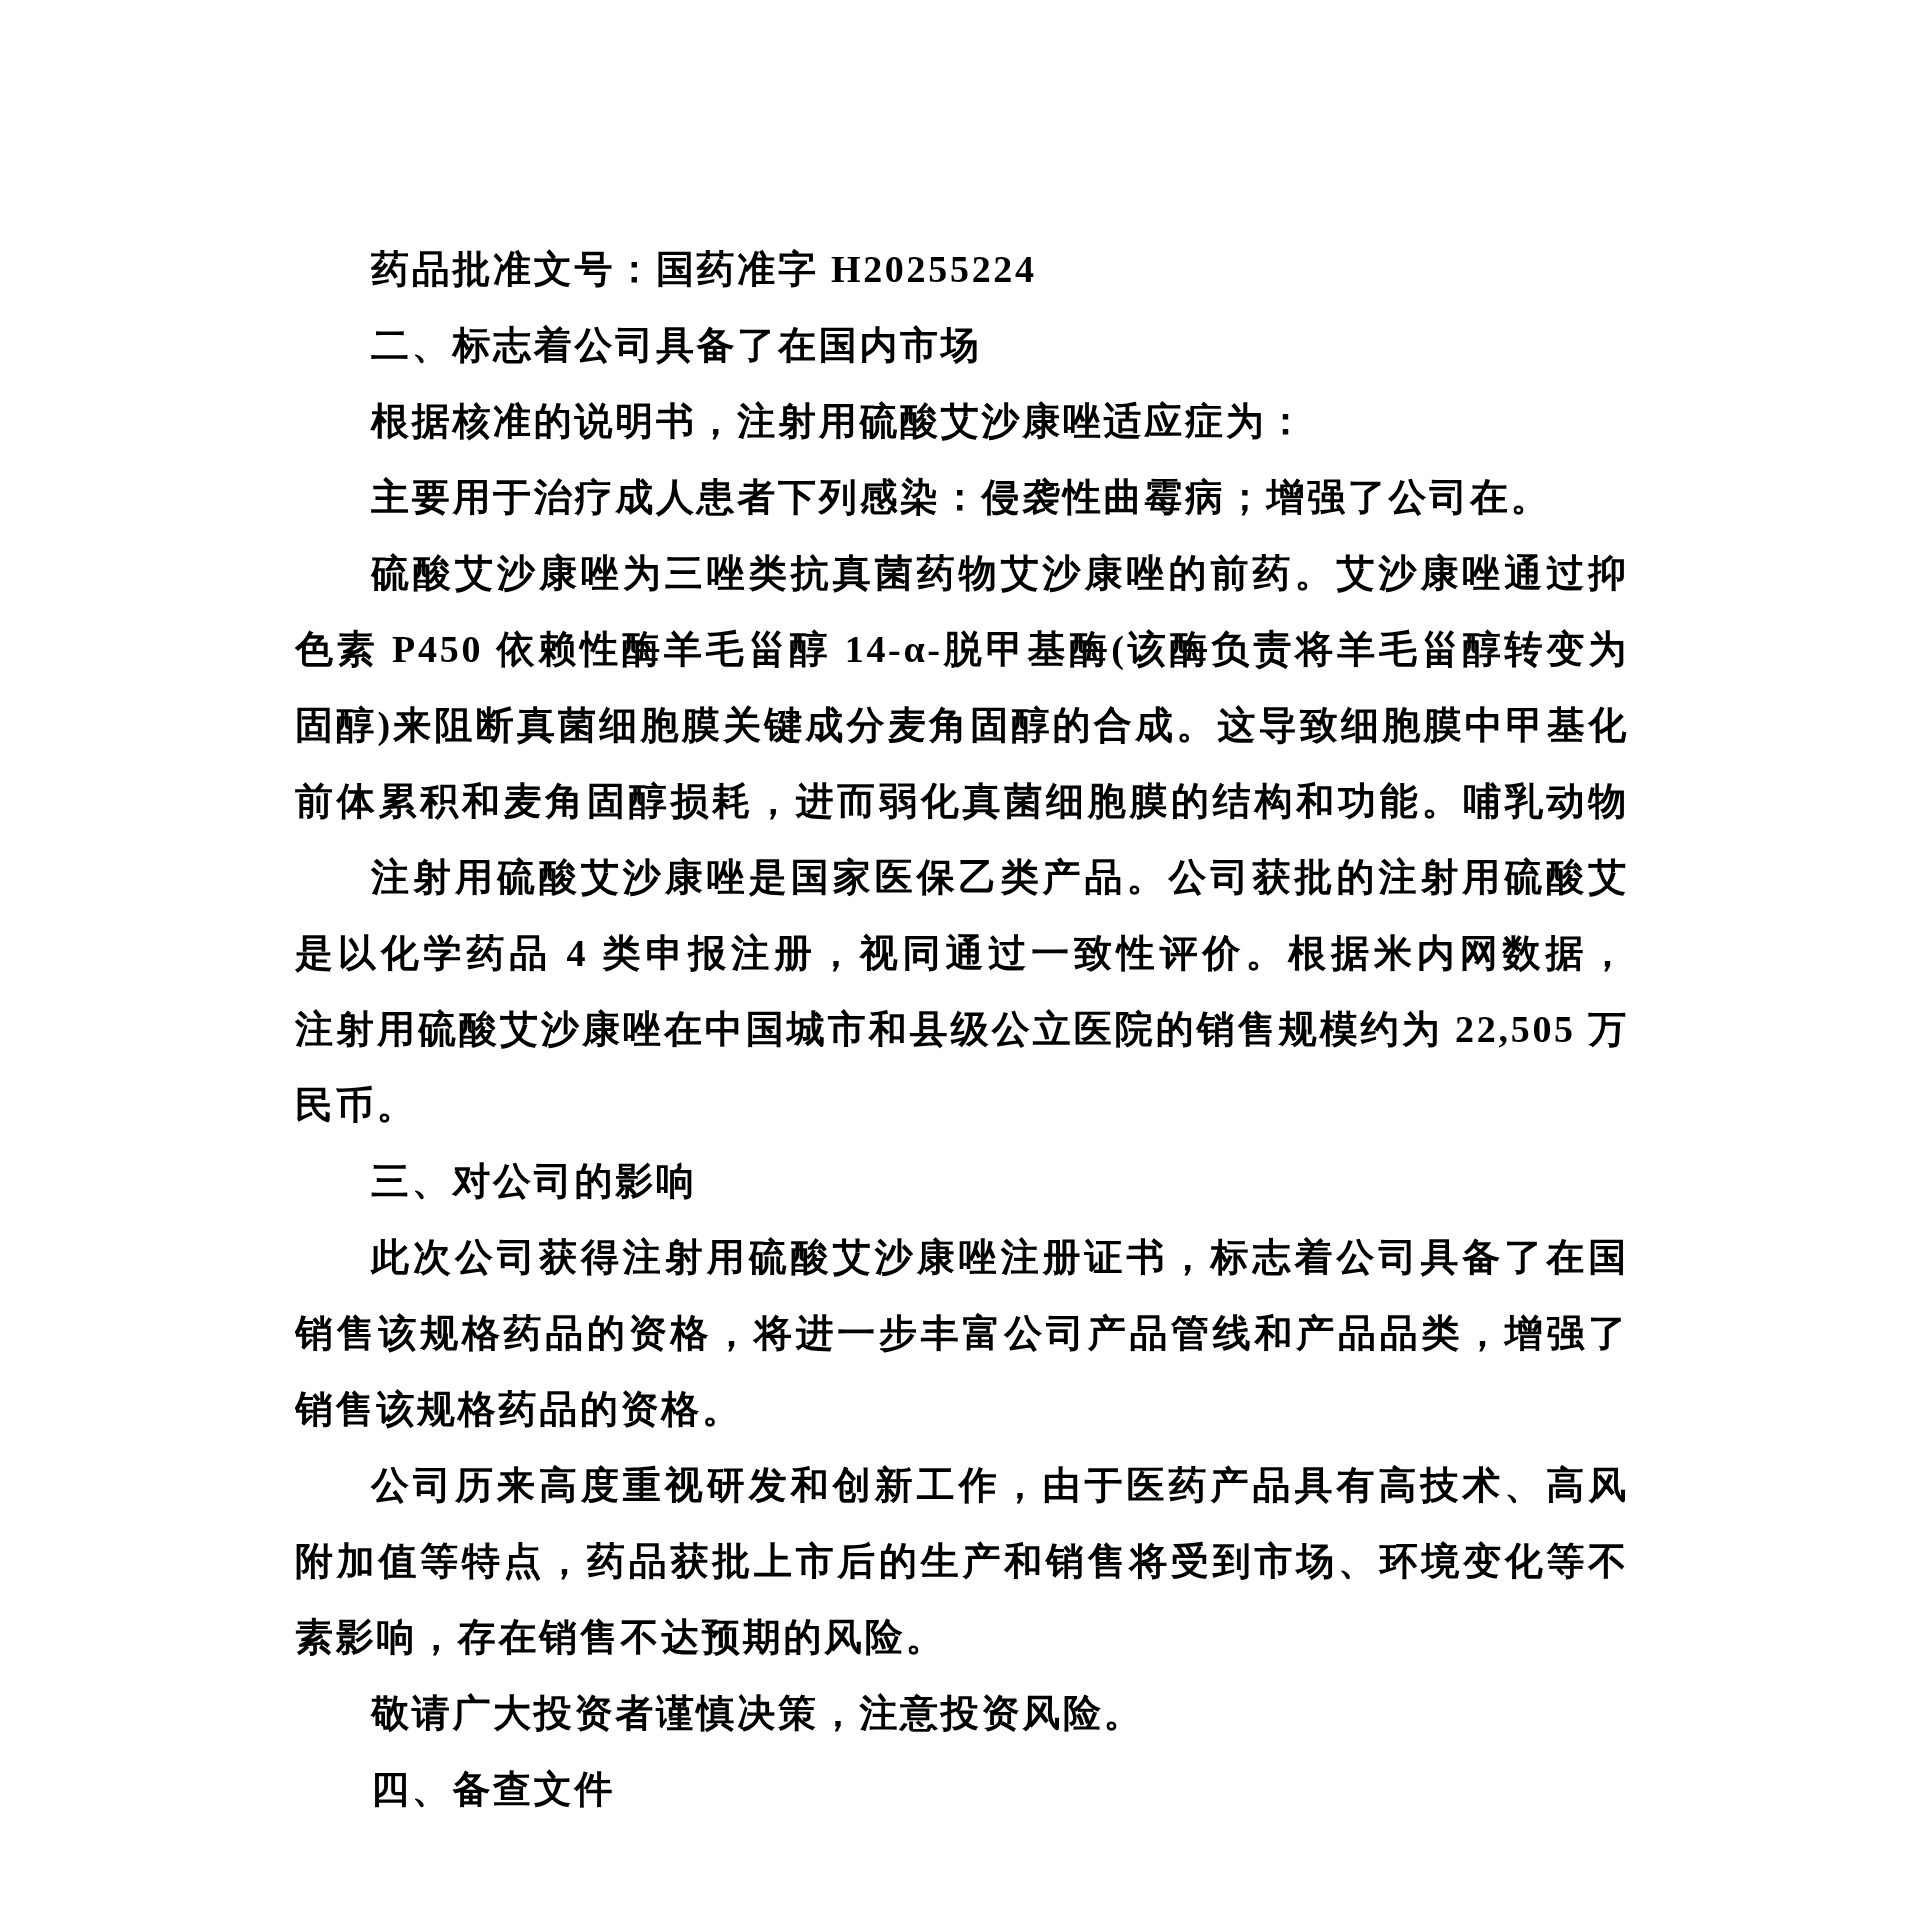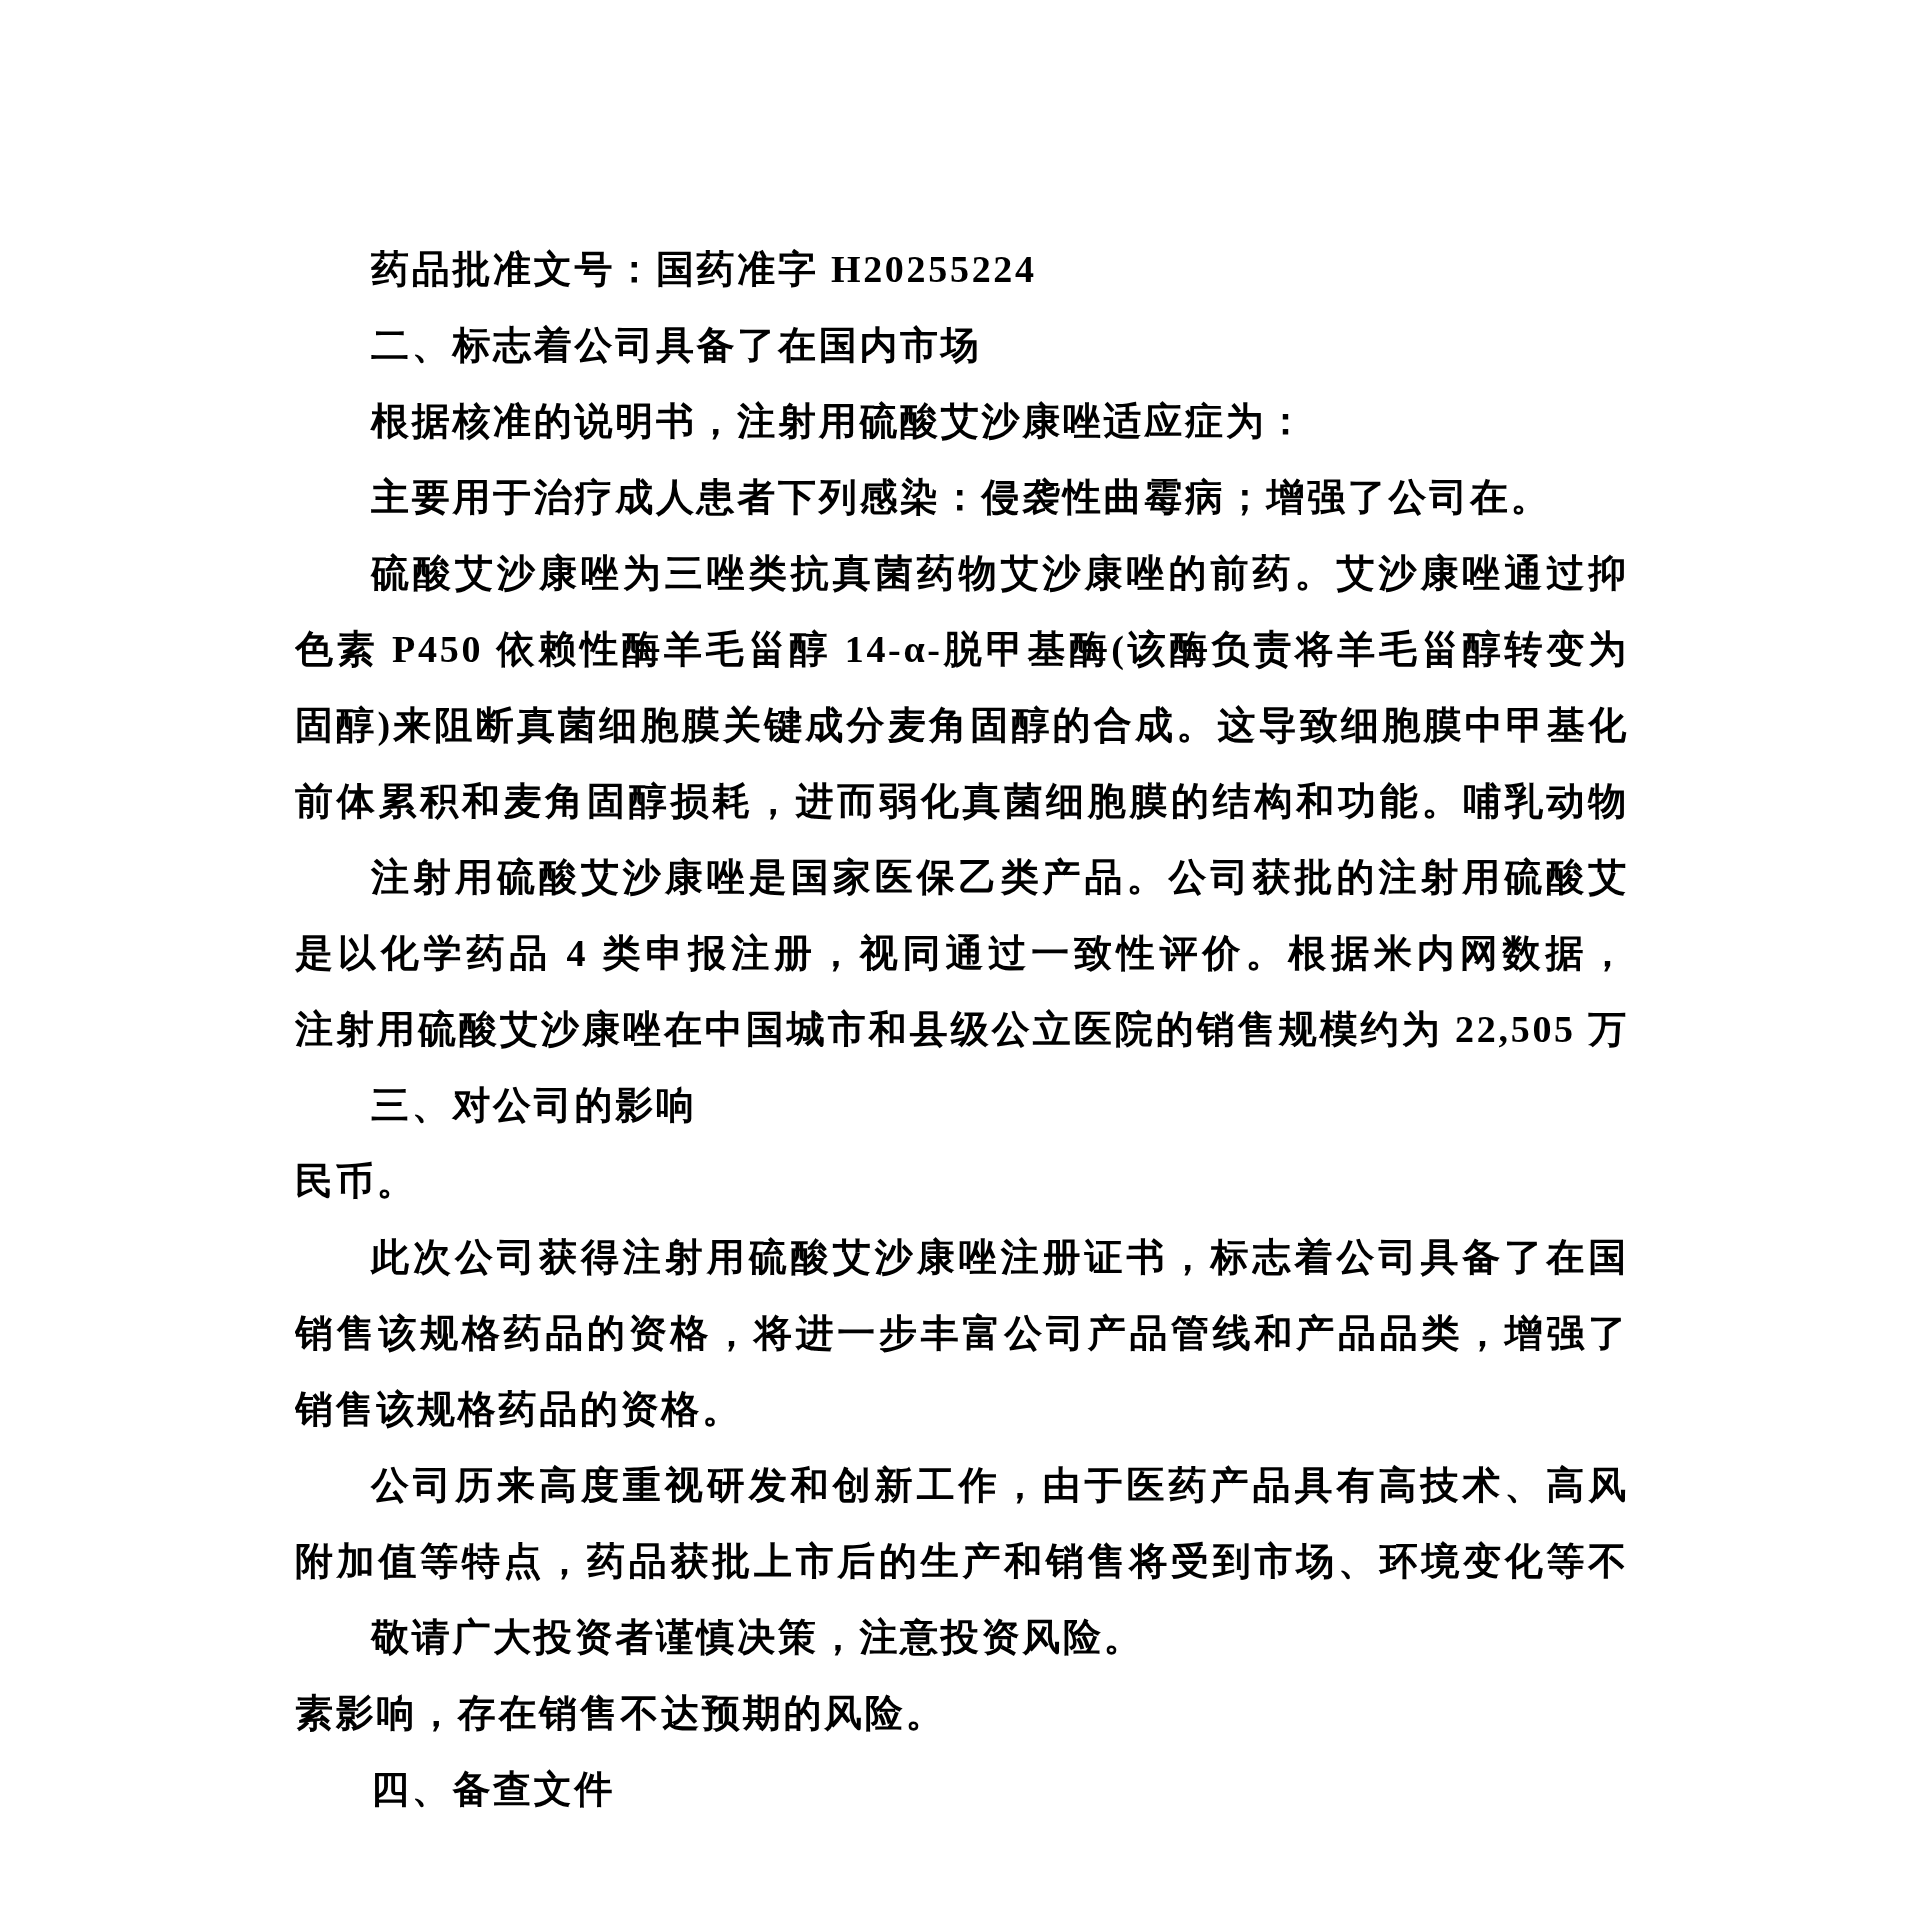--- a/index.html
+++ b/index.html
@@ -50,27 +50,27 @@
         <div class="line heading">二、标志着公司具备了在国内市场</div>
         <div class="line indent">根据核准的说明书，注射用硫酸艾沙康唑适应症为：</div>
         <div class="line indent">主要用于治疗成人患者下列感染：侵袭性曲霉病；增强了公司在。</div>
         <div class="line indent fill">硫酸艾沙康唑为三唑类抗真菌药物艾沙康唑的前药。艾沙康唑通过抑制细胞</div>
         <div class="line fill">色素 P450 依赖性酶羊毛甾醇 14-α-脱甲基酶(该酶负责将羊毛甾醇转变为麦角</div>
         <div class="line fill">固醇)来阻断真菌细胞膜关键成分麦角固醇的合成。这导致细胞膜中甲基化甾醇</div>
         <div class="line fill">前体累积和麦角固醇损耗，进而弱化真菌细胞膜的结构和功能。哺乳动物细胞的</div>
         <div class="line indent fill">注射用硫酸艾沙康唑是国家医保乙类产品。公司获批的注射用硫酸艾沙康唑</div>
         <div class="line fill">是以化学药品 4 类申报注册，视同通过一致性评价。根据米内网数据，2024 年</div>
         <div class="line fill">注射用硫酸艾沙康唑在中国城市和县级公立医院的销售规模约为 22,505 万元人</div>
+        <div class="line">民币。</div>
         <div class="line heading">三、对公司的影响</div>
-        <div class="line">民币。</div>
         <div class="line indent fill">此次公司获得注射用硫酸艾沙康唑注册证书，标志着公司具备了在国内市场</div>
         <div class="line fill">销售该规格药品的资格，将进一步丰富公司产品管线和产品品类，增强了公司在</div>
         <div class="line">销售该规格药品的资格。</div>
         <div class="line indent fill">公司历来高度重视研发和创新工作，由于医药产品具有高技术、高风险、高</div>
         <div class="line fill">附加值等特点，药品获批上市后的生产和销售将受到市场、环境变化等不确定因</div>
+        <div class="line">素影响，存在销售不达预期的风险。</div>
         <div class="line indent">敬请广大投资者谨慎决策，注意投资风险。</div>
-        <div class="line">素影响，存在销售不达预期的风险。</div>
         <div class="line heading">四、备查文件</div>
       </div>
 
   </div>
 </div>
 
 
 </body></html>

